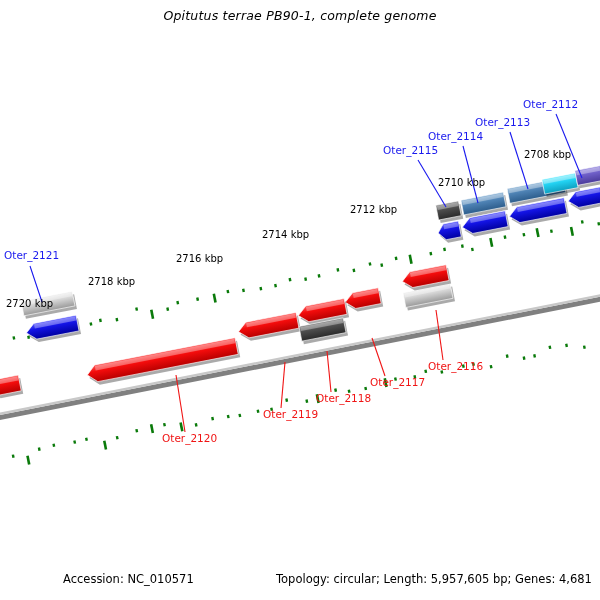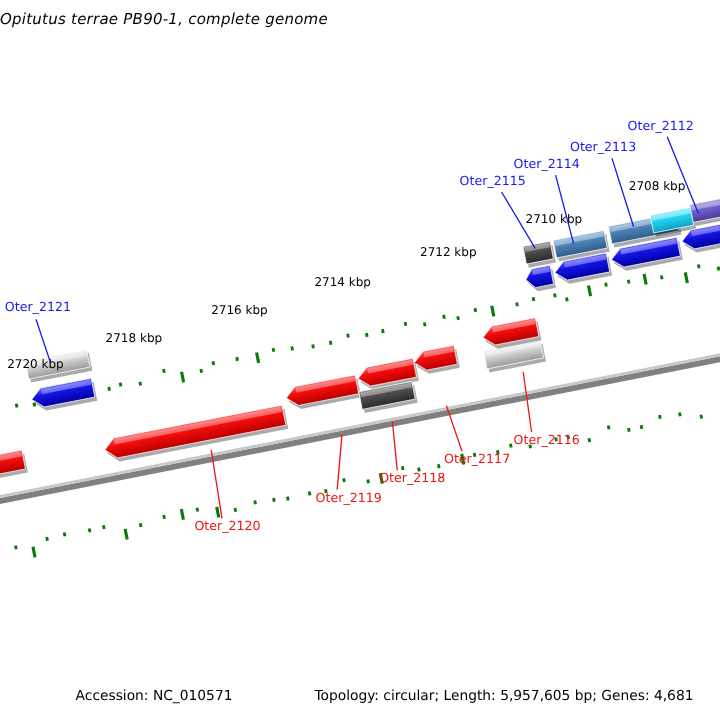--- a/index.html
+++ b/index.html
@@ -3,25 +3,25 @@
 <meta charset="utf-8">
 <style>
   html,body{margin:0;padding:0;}
   body{
     width:600px;height:600px;background:#ffffff;
     font-family:"DejaVu Sans","Liberation Sans",sans-serif;
     overflow:hidden;position:relative;
   }
   #stage{position:absolute;left:0;top:0;width:600px;height:600px;}
   #title{
-    position:absolute;left:0;top:8px;width:600px;text-align:left;
+    position:absolute;left:0;top:8px;width:600px;text-align:center;
     font-style:italic;font-size:12.5px;color:#000;letter-spacing:.2px;
   }
   #footer-acc{position:absolute;left:18px;top:572px;font-size:11.5px;color:#000;margin-left:45px;}
-  #footer-meta{position:absolute;left:262px;top:572px;font-size:11.5px;color:#000;text-align:center;}
+  #footer-meta{position:absolute;left:276px;top:572px;font-size:11.5px;color:#000;text-align:center;}
   svg{position:absolute;left:0;top:0;}
   .lbl{font-family:"DejaVu Sans","Liberation Sans",sans-serif;font-size:10.5px;}
   .lbl-blue{fill:#1a1aee;}
   .lbl-red{fill:#f01414;}
   .lbl-tick{fill:#000000;font-size:10px;}
   .leader-blue{stroke:#1a1aee;stroke-width:1.1;fill:none;}
   .leader-red{stroke:#f01414;stroke-width:1.1;fill:none;}
 </style>
 </head>
 <body>

